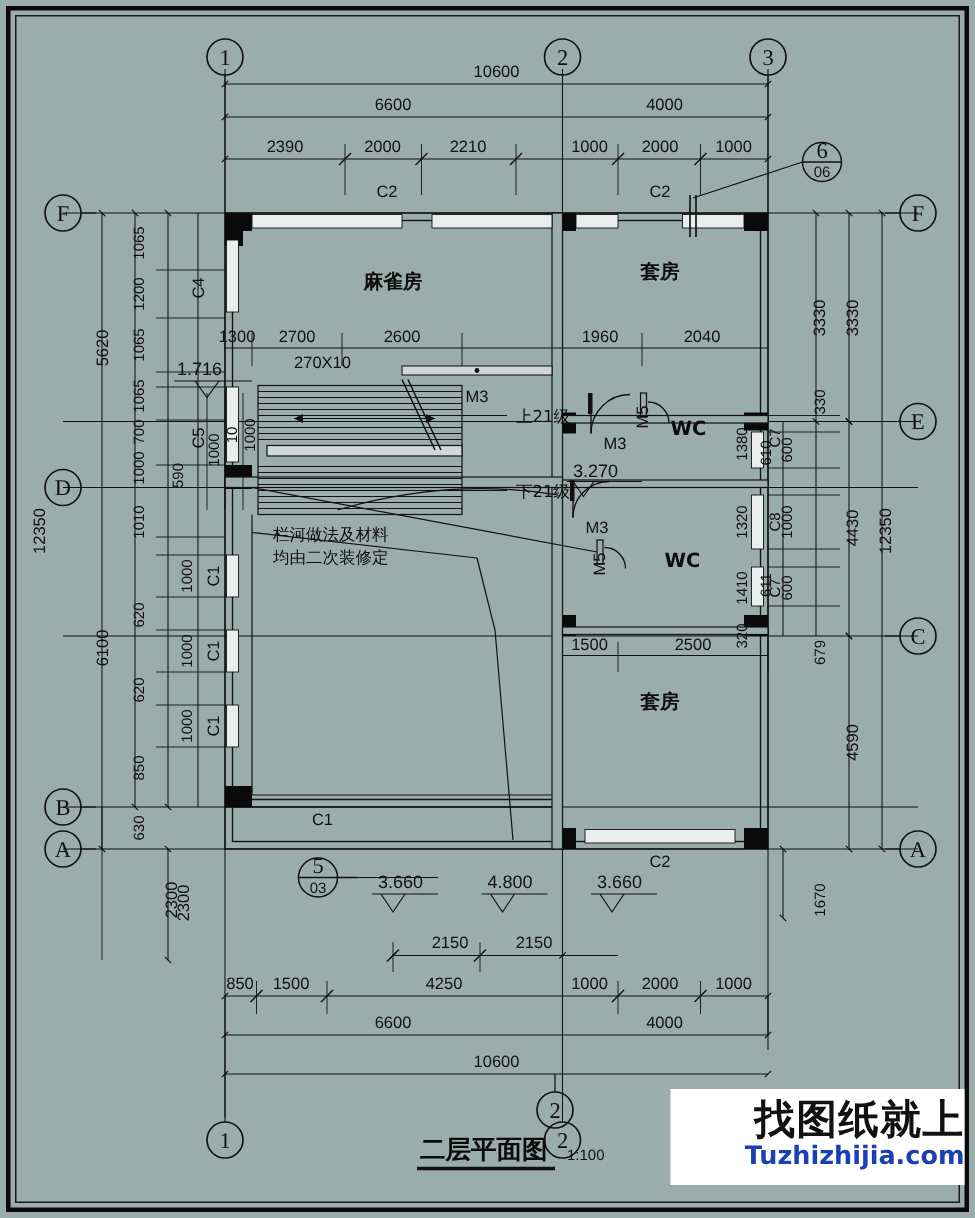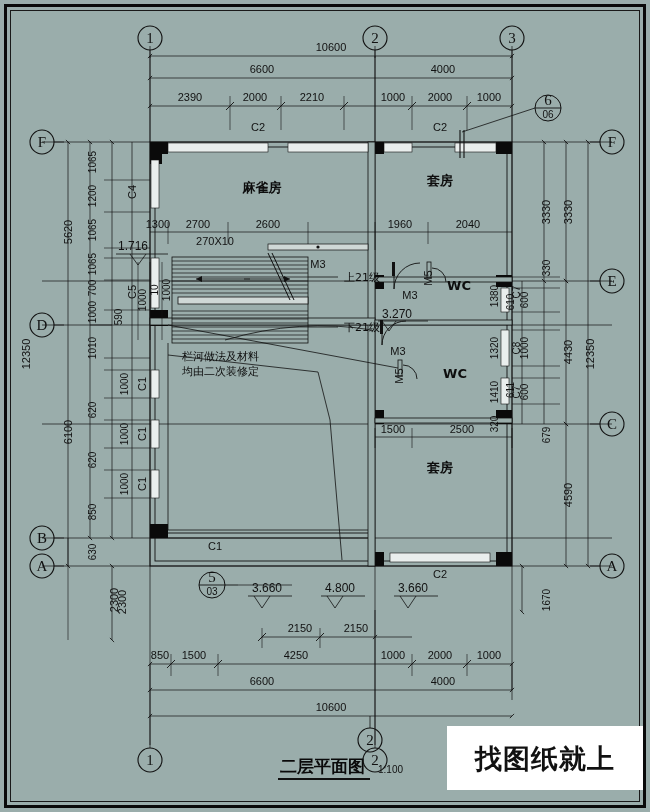--- a/index.html
+++ b/index.html
@@ -10,21 +10,21 @@
   svg{position:absolute;left:0;top:0;}
   .dimtxt{font-family:"Liberation Sans",sans-serif;font-size:11px;fill:#111;}
   .dimtxt-sm{font-family:"Liberation Sans",sans-serif;font-size:10px;fill:#111;}
   .roomtxt{font-family:"DejaVu Sans",sans-serif;font-size:13px;fill:#0d0d0d;font-weight:bold;}
   .notetxt{font-family:"DejaVu Sans",sans-serif;font-size:11px;fill:#0d0d0d;}
   .axistxt{font-family:"Liberation Serif",serif;font-size:15px;fill:#111;}
   .titletxt{font-family:"DejaVu Sans",sans-serif;font-size:17px;fill:#0a0a0a;font-weight:bold;}
   .scaletxt{font-family:"Liberation Sans",sans-serif;font-size:10px;fill:#111;}
   .lvltxt{font-family:"Liberation Sans",sans-serif;font-size:12px;fill:#111;}
   #wm{position:absolute;left:447px;top:726px;width:196px;height:64px;background:#ffffff;
-      display:flex;flex-direction:column;align-items:center;justify-content:center;}
+      display:flex;flex-direction:column;align-items:flex-end;justify-content:center;}
   #wm .cn{font-family:"DejaVu Sans",sans-serif;font-size:27px;font-weight:bold;color:#111;letter-spacing:1px;line-height:1;}
   #wm .en{font-family:"DejaVu Sans",sans-serif;font-size:17px;font-weight:bold;color:#1b3fb5;letter-spacing:0px;line-height:1.3;}
 </style>
 </head>
 <body>
 
 <div id="sheet">
   <div id="frame-outer"></div>
   <div id="frame-inner"></div>
 
@@ -516,14 +516,15 @@
       <line x1="370" y1="728" x2="370" y2="716" stroke="#111" stroke-width="0.8"></line>
       <text class="axistxt" x="370" y="745" text-anchor="middle">2</text>
       <text class="titletxt" x="280" y="772">二层平面图</text>
       <line x1="278" y1="779" x2="370" y2="779" stroke="#111" stroke-width="2.2"></line>
       <text class="scaletxt" x="378" y="773">1:100</text>
     </g>
   </svg>
 
   <div id="wm">
     <div class="cn">找图纸就上</div>
+    <div class="en">Tuzhizhijia.com</div>
   </div>
 </div>
 
 </body></html>

